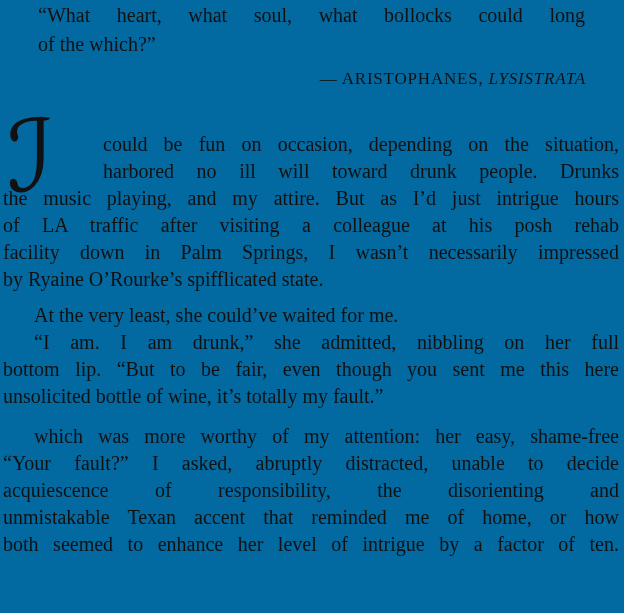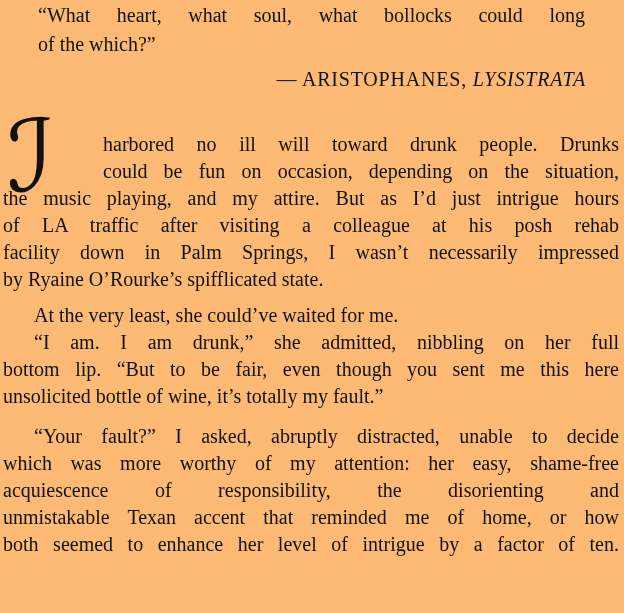--- a/index.html
+++ b/index.html
@@ -1,35 +1,35 @@
 <!DOCTYPE html>
 <html><head>
 <meta charset="utf-8">
 <style>
   html,body{margin:0;padding:0;background:#ffffff;}
   .page{
     position:relative;
     width:624px;height:613px;
     box-sizing:border-box;
     padding:1px 5px 0 3px;
-    background:#fdba74;
+    background:#0369a1;
     color:#111111;
     font-family:"Liberation Serif","DejaVu Serif",serif;
     overflow:hidden;
   }
   .epigraph{
     margin:0 34px 0 35px;
     font-size:20px;
     line-height:28.5px;
   }
   .attribution{
     margin-top:10px;
     margin-right:33px;
     text-align:right;
-    font-size:20px;
+    font-size:17px;
     line-height:22px;
     letter-spacing:0.8px;
     white-space:nowrap;
   }
   .attribution .work{font-style:italic;}
   .para{
     font-size:20px;
     line-height:27px;
   }
   .tline{
@@ -69,39 +69,39 @@
       <div class="tline">“What heart, what soul, what bollocks could long</div>
       <div class="tline last">of the which?”</div>
     </div>
 
   <div class="attribution">
     <span>— ARISTOPHANES, </span><span class="work">LYSISTRATA</span>
   </div>
 
   <div class="para drop-para p1">
     <span class="dropcap"><span class="glyph">ℐ</span></span>
-  <div class="tline">harbored no ill will toward drunk people. Drunks</div>
-      <div class="tline">could be fun on occasion, depending on the situation,</div>
+  <div class="tline">could be fun on occasion, depending on the situation,</div>
+      <div class="tline">harbored no ill will toward drunk people. Drunks</div>
       <div class="tline">the music playing, and my attire. But as I’d just intrigue hours</div>
       <div class="tline">of LA traffic after visiting a colleague at his posh rehab</div>
       <div class="tline">facility down in Palm Springs, I wasn’t necessarily impressed</div>
       <div class="tline last">by Ryaine O’Rourke’s spifflicated state.</div>
     </div>
 
   <div class="para p2">
       <div class="tline last">At the very least, she could’ve waited for me.</div>
     </div>
 
   <div class="para p3">
       <div class="tline">“I am. I am drunk,” she admitted, nibbling on her full</div>
       <div class="tline">bottom lip. “But to be fair, even though you sent me this here</div>
       <div class="tline last">unsolicited bottle of wine, it’s totally my fault.”</div>
     </div>
 
   <div class="para p4">
+      <div class="tline">which was more worthy of my attention: her easy, shame-free</div>
       <div class="tline">“Your fault?” I asked, abruptly distracted, unable to decide</div>
-      <div class="tline">which was more worthy of my attention: her easy, shame-free</div>
       <div class="tline">acquiescence of responsibility, the disorienting and</div>
       <div class="tline">unmistakable Texan accent that reminded me of home, or how</div>
       <div class="tline">both seemed to enhance her level of intrigue by a factor of ten.</div>
     </div>
 
 </div>
 
 </body></html>

